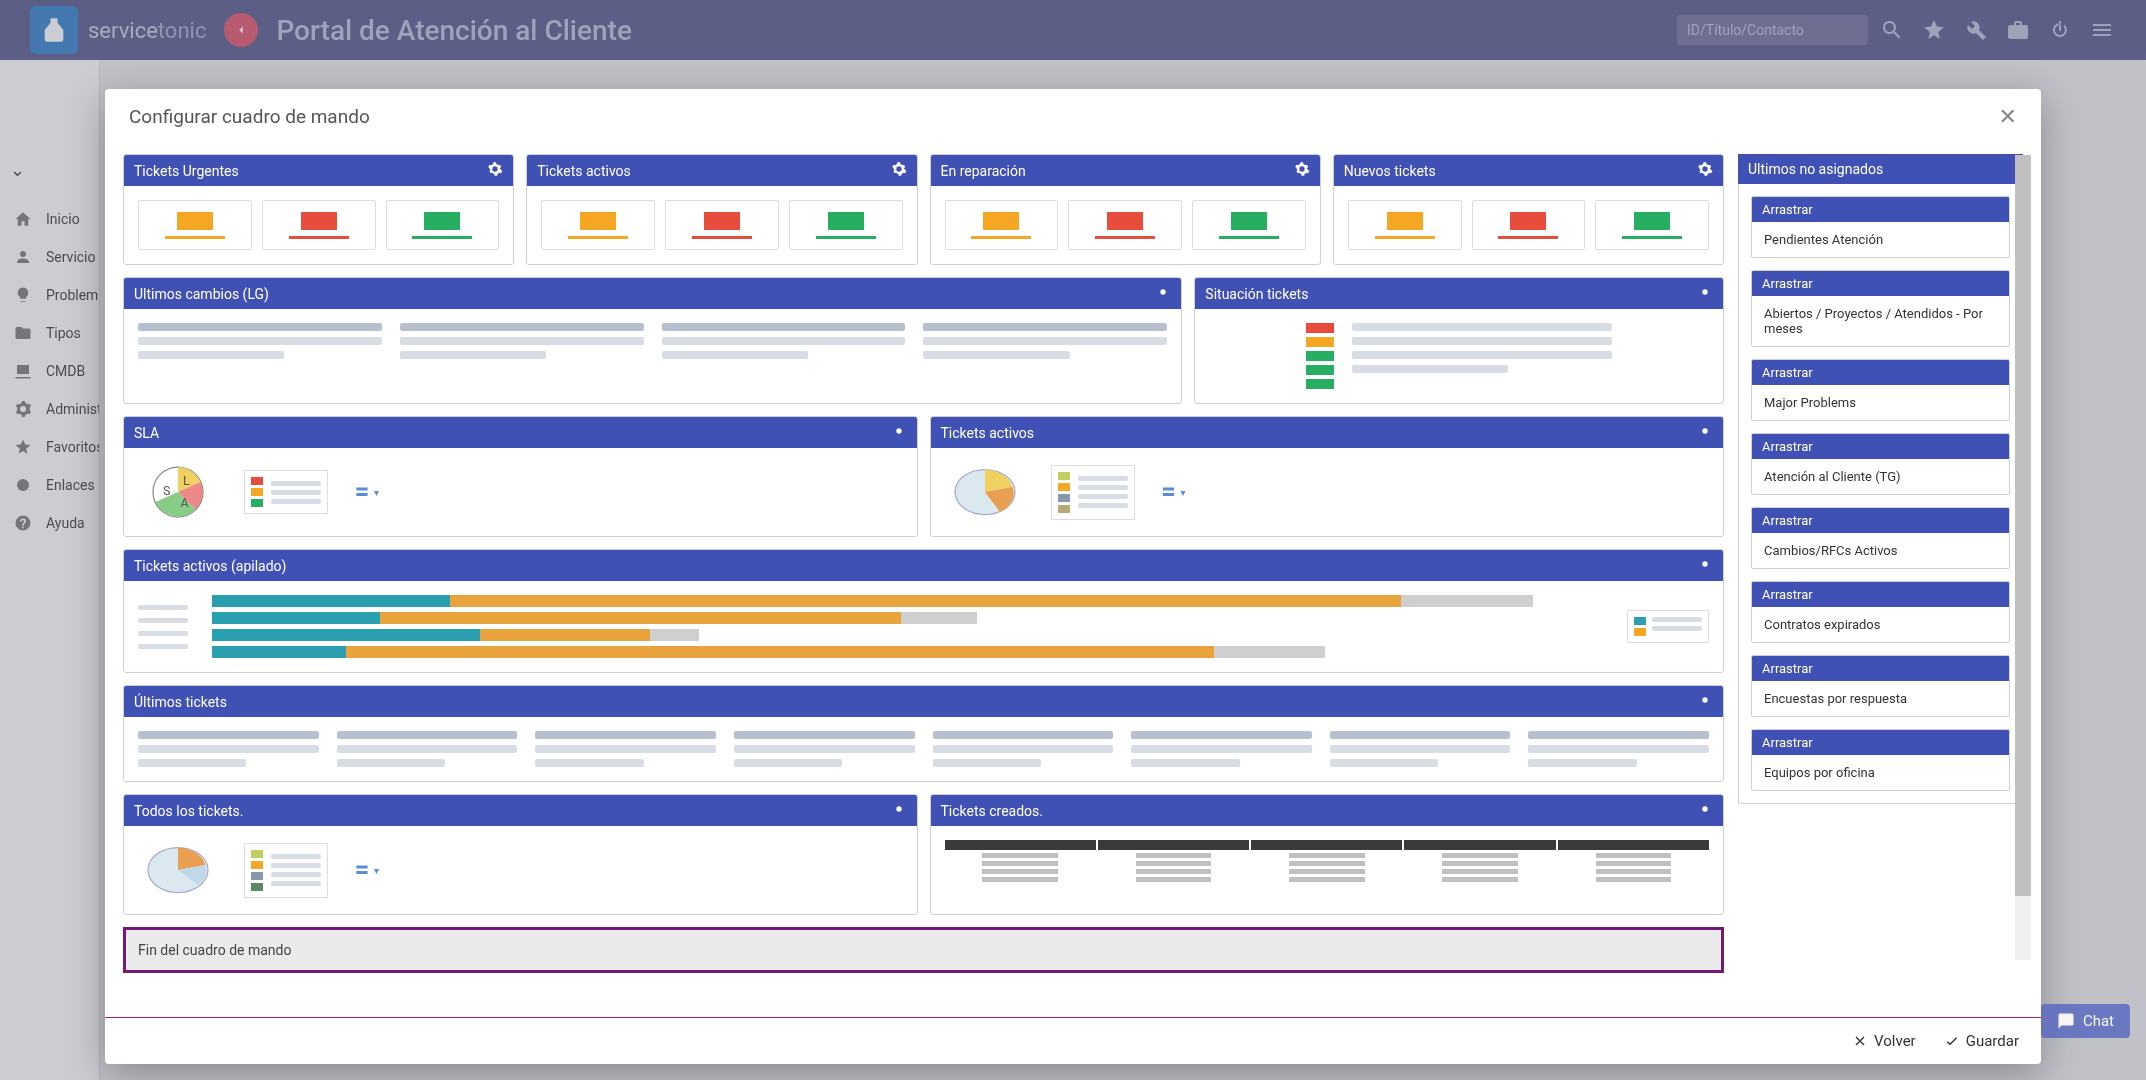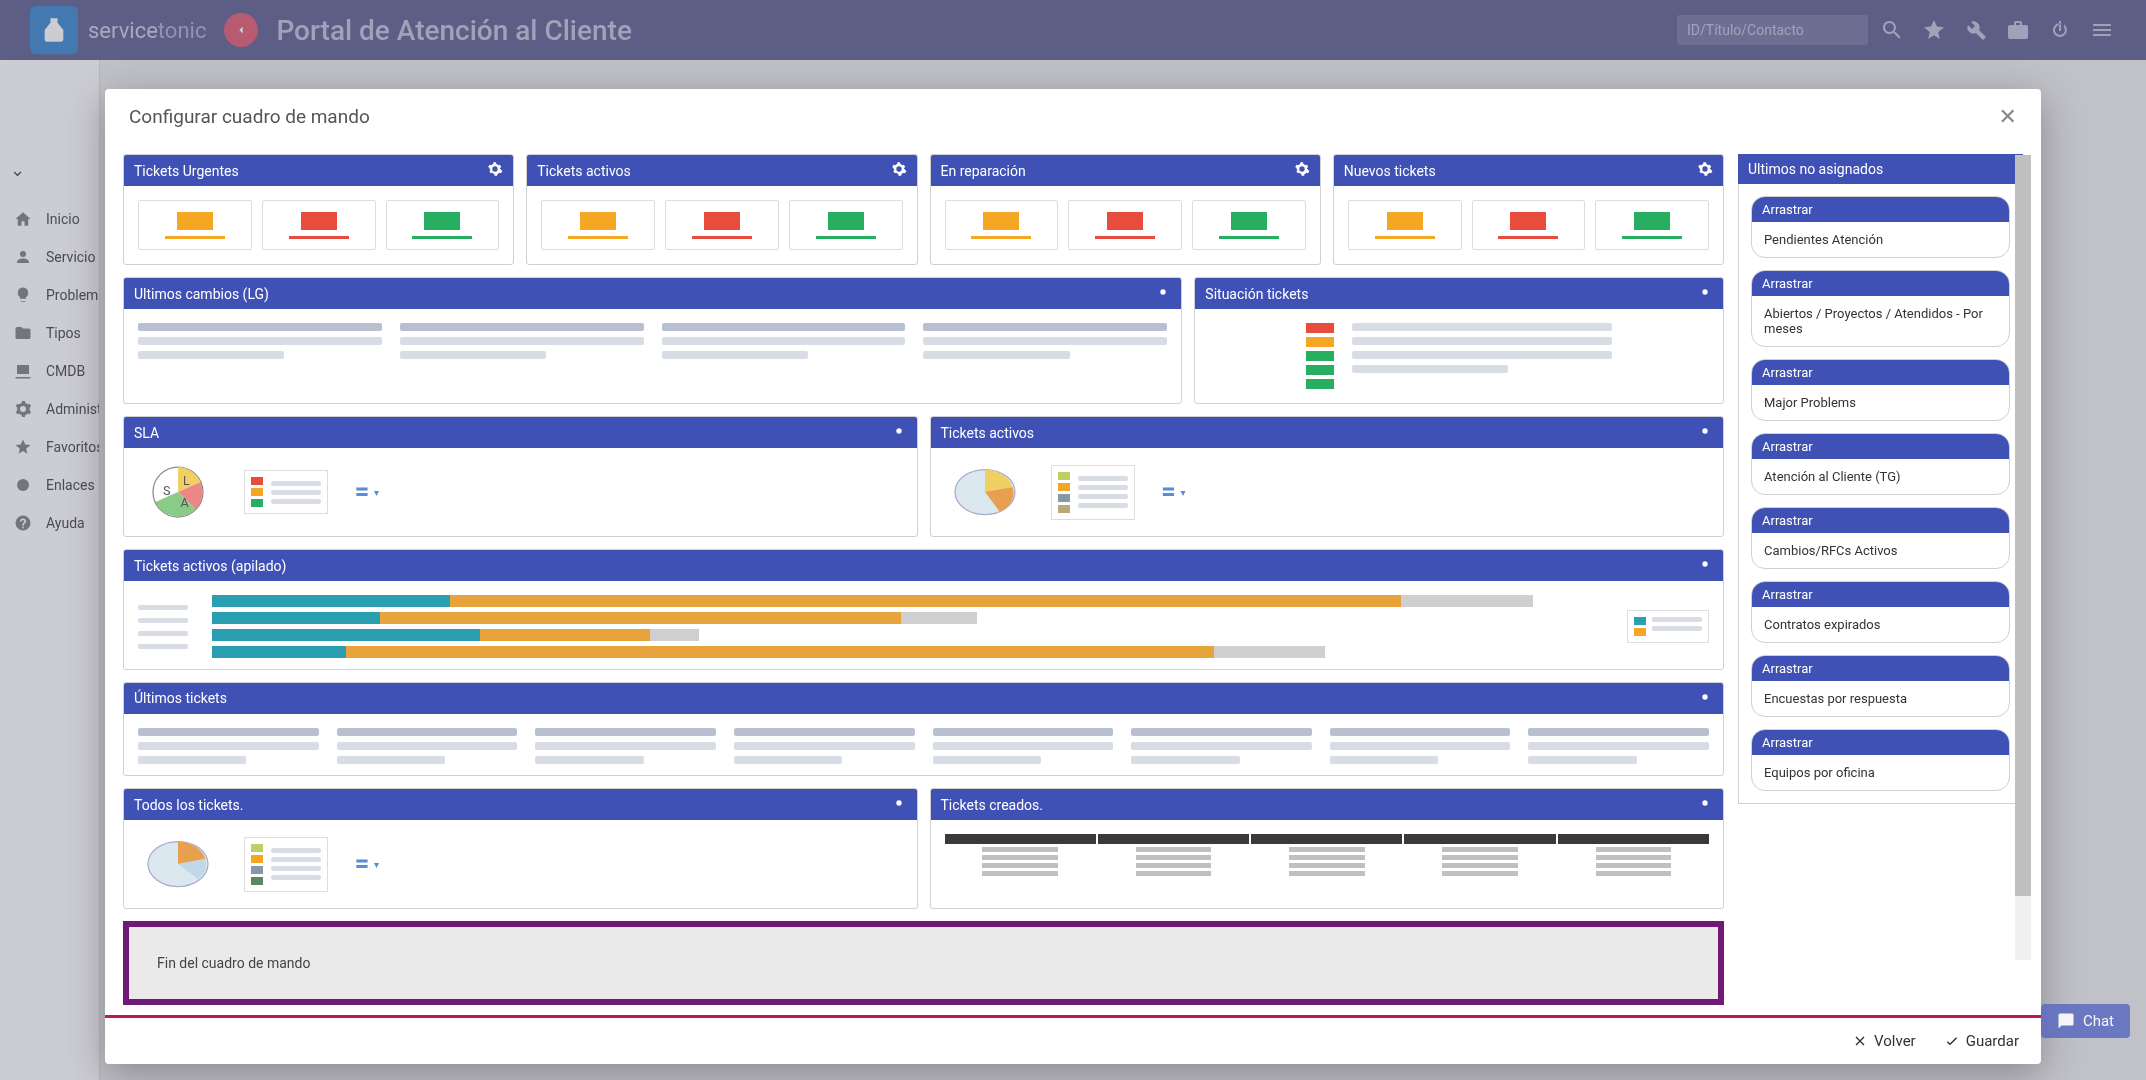--- a/index.html
+++ b/index.html
@@ -75,27 +75,27 @@
 .hbar{height:12px;display:flex;}
 .seg{height:100%;}
 .seg.teal{background:#2a9fb0;}
 .seg.or{background:#e8a33d;}
 .seg.gr{background:#cfcfcf;}
 .small-legend{border:1px solid #ddd;padding:6px;display:flex;gap:6px;}
 .table-cols{display:flex;gap:2px;}
 .tcol{flex:1;display:flex;flex-direction:column;gap:3px;}
 .tcol .thead{height:10px;background:#3a3a3a;}
 .tcol .tline{height:5px;background:#c0c0c0;width:50%;align-self:center;}
-.end-board{background:#eaeaea;border:6px solid #701a75;padding:28px;font-size:14px;color:#444;}
+.end-board{background:#eaeaea;border:3px solid #701a75;padding:12px;font-size:14px;color:#444;}
 .right-header{background:#3f51b5;color:#fff;padding:7px 10px;font-size:14px;}
 .right-content{padding:12px;border:1px solid #d0d0d0;border-top:none;display:flex;flex-direction:column;gap:12px;max-height:740px;overflow:auto;}
-.drag-card{border:1px solid #d0d0d0;border-radius:14px;overflow:hidden;cursor:move;}
+.drag-card{border:1px solid #d0d0d0;border-radius:2px;overflow:hidden;cursor:move;}
 .drag-head{background:#3f51b5;color:#fff;padding:5px 10px;font-size:13px;}
 .drag-body{padding:10px 12px;font-size:13px;color:#333;}
-.modal-footer{padding:14px 22px;display:flex;justify-content:flex-end;gap:28px;align-items:center;font-size:15px;color:#333;border-top:3px solid #be185d;}
+.modal-footer{padding:14px 22px;display:flex;justify-content:flex-end;gap:28px;align-items:center;font-size:15px;color:#333;border-top:1px solid #be185d;}
 .foot-btn{display:flex;align-items:center;gap:6px;cursor:pointer;}
 .foot-btn svg{width:16px;height:16px;}
 .chat-widget{position:absolute;right:16px;bottom:42px;background:#5c6bc0;color:#fff;padding:8px 16px;border-radius:4px;display:flex;align-items:center;gap:8px;font-size:15px;opacity:0.85;}
 .scroll-track{position:absolute;top:155px;bottom:120px;width:16px;right:115px;background:#f0f0f0;}
 .scroll-thumb{width:100%;background:#c0c0c0;}
 .back-rows{position:absolute;left:330px;right:40px;top:985px;display:flex;flex-direction:column;gap:6px;opacity:0.7;}
 .back-row{display:flex;align-items:center;gap:8px;font-size:13px;color:#555;}
 .back-row .lbl{width:80px;text-align:right;}
 .back-bar{height:14px;display:flex;}
 </style>

